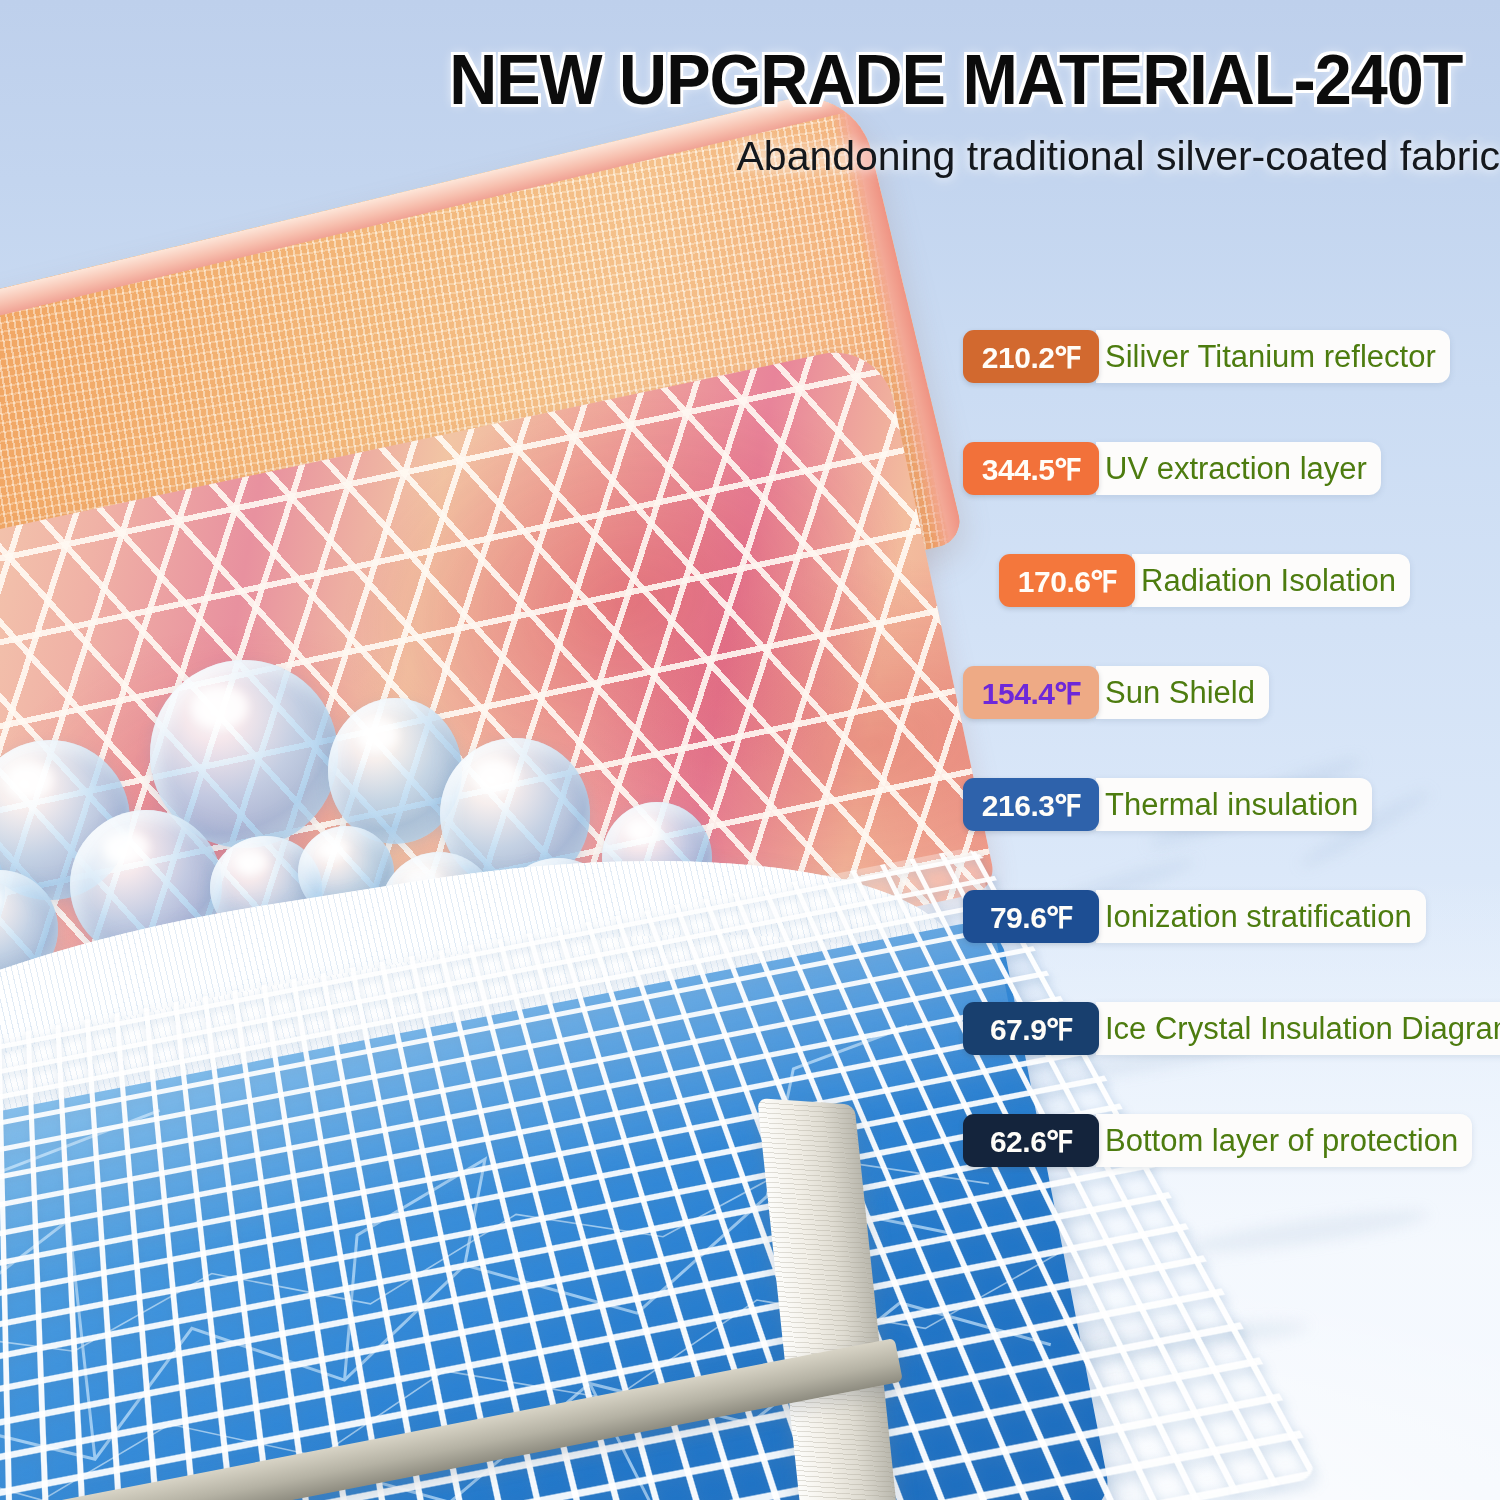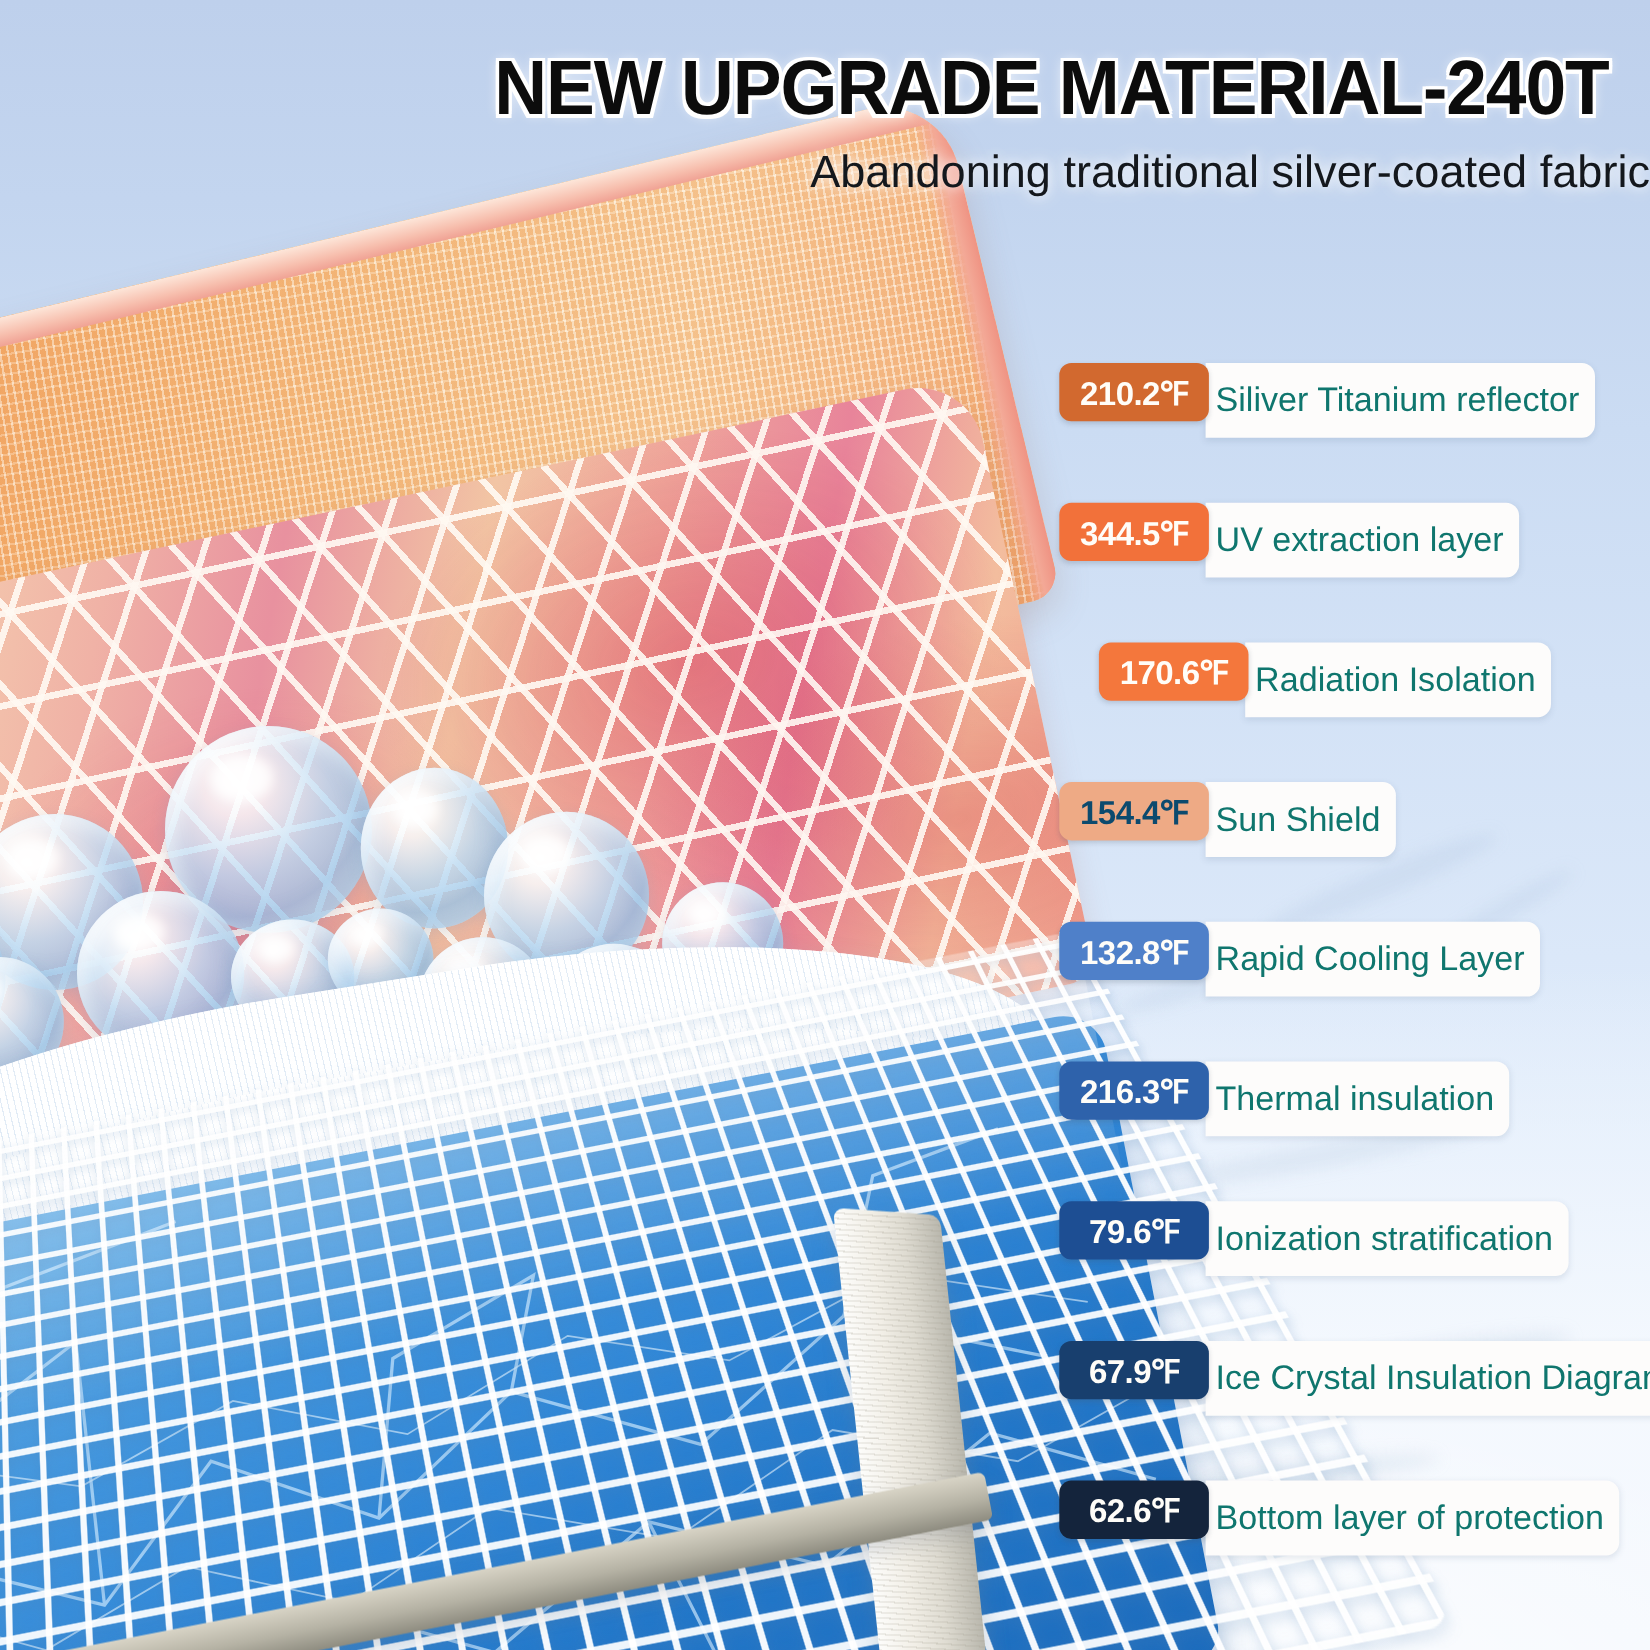--- a/index.html
+++ b/index.html
@@ -217,28 +217,28 @@
   .row{display:flex;align-items:stretch;margin-bottom:59px;width:max-content;}
   .badge{
     display:flex;align-items:center;justify-content:center;
     min-width:118px;height:53px;padding:0 9px;
     border-radius:11px;
     font-size:30px;font-weight:bold;color:#fffdf8;
     letter-spacing:-.5px;
     box-shadow:0 2px 5px rgba(70,80,100,.22);
     position:relative;z-index:2;
   }
-  .badge.light{color:#0c4a6e;}
+  .badge.light{color:#6d28d9;}
   .pill{
     display:flex;align-items:center;
-    height:68px;padding:0 14px 0 9px;
+    height:53px;padding:0 14px 0 9px;
     margin-left:-3px;
     background:#fdfcfb;
     border-radius:0 12px 12px 0;
-    font-size:31px;color:#0f766e;white-space:nowrap;
+    font-size:31px;color:#4d7c0f;white-space:nowrap;
     box-shadow:0 2px 6px rgba(90,110,140,.16);
   }
 </style>
 </head>
 <body>
 
 <div id="canvas">
 
   <div class="snow-ground"></div>
   <div class="snow-streak" style="left:1140px;top:790px;width:230px;height:26px;transform:rotate(-22deg);"></div>
@@ -330,24 +330,20 @@
       </div>
       <div class="row">
         <div class="badge" style="background: rgb(244, 119, 60); margin-left: 36px;">170.6℉</div>
         <div class="pill">Radiation Isolation</div>
       </div>
       <div class="row">
         <div class="badge light" style="background: rgb(238, 170, 133);">154.4℉</div>
         <div class="pill">Sun Shield</div>
       </div>
       <div class="row">
-        <div class="badge" style="background: rgb(79, 128, 201);">132.8℉</div>
-        <div class="pill">Rapid Cooling Layer</div>
-      </div>
-      <div class="row">
         <div class="badge" style="background: rgb(46, 98, 171);">216.3℉</div>
         <div class="pill">Thermal insulation</div>
       </div>
       <div class="row">
         <div class="badge" style="background: rgb(29, 78, 147);">79.6℉</div>
         <div class="pill">Ionization stratification</div>
       </div>
       <div class="row">
         <div class="badge" style="background: rgb(24, 63, 110);">67.9℉</div>
         <div class="pill">Ice Crystal Insulation Diagram</div>

